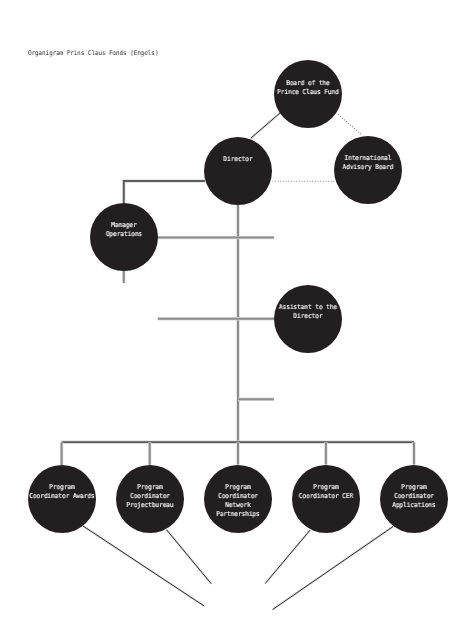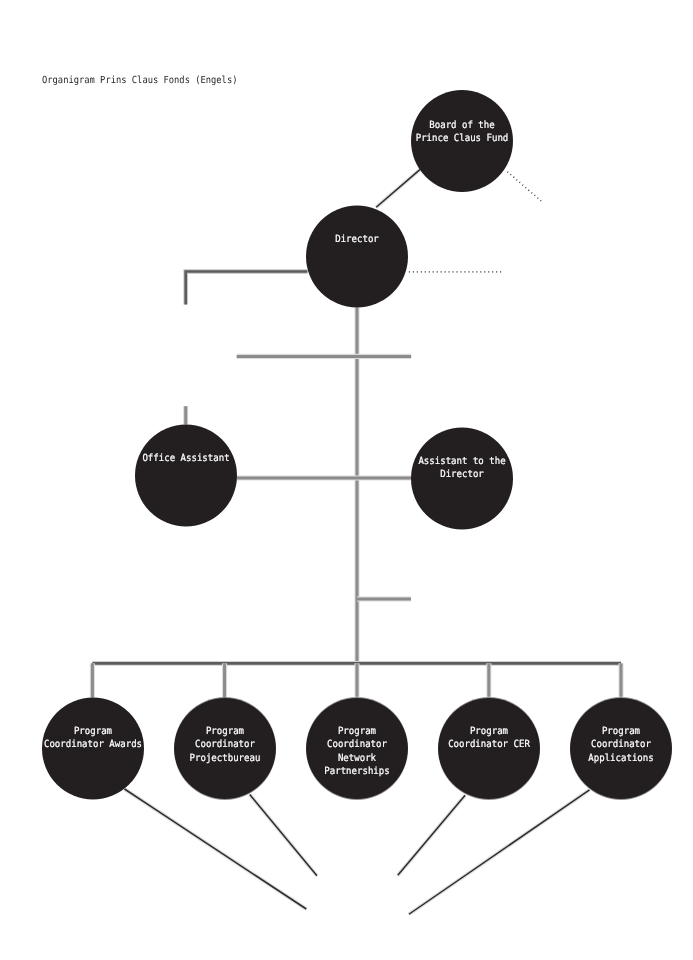--- a/index.html
+++ b/index.html
@@ -112,23 +112,30 @@
     <div class="nodelabel">
         <div class="line">Board of the</div>
         <div class="line">Prince Claus Fund</div>
       </div>
   </div>
   <div class="node" style="left: 204px; top: 109px; width: 68px; height: 68px;">
     <div class="nodelabel">
         <div class="line">Director</div>
       </div>
   </div>
-  <div class="node" style="left: 89.8px; top: 255px; width: 68px; height: 68px;">
+  <div class="node" style="left: 334.2px; top: 108px; width: 68px; height: 68px;">
     <div class="nodelabel">
-        <div class="line">Office Assistant</div>
+        <div class="line">International</div>
+        <div class="line">Advisory Board</div>
+      </div>
+  </div>
+  <div class="node" style="left: 89.8px; top: 174.8px; width: 68px; height: 68px;">
+    <div class="nodelabel">
+        <div class="line">Manager</div>
+        <div class="line">Operations</div>
       </div>
   </div>
   <div class="node" style="left: 274.1px; top: 256.7px; width: 68px; height: 68px;">
     <div class="nodelabel">
         <div class="line">Assistant to the</div>
         <div class="line">Director</div>
       </div>
   </div>
   <div class="node" style="left: 27.6px; top: 436.8px; width: 68px; height: 68px;">
     <div class="nodelabel">

